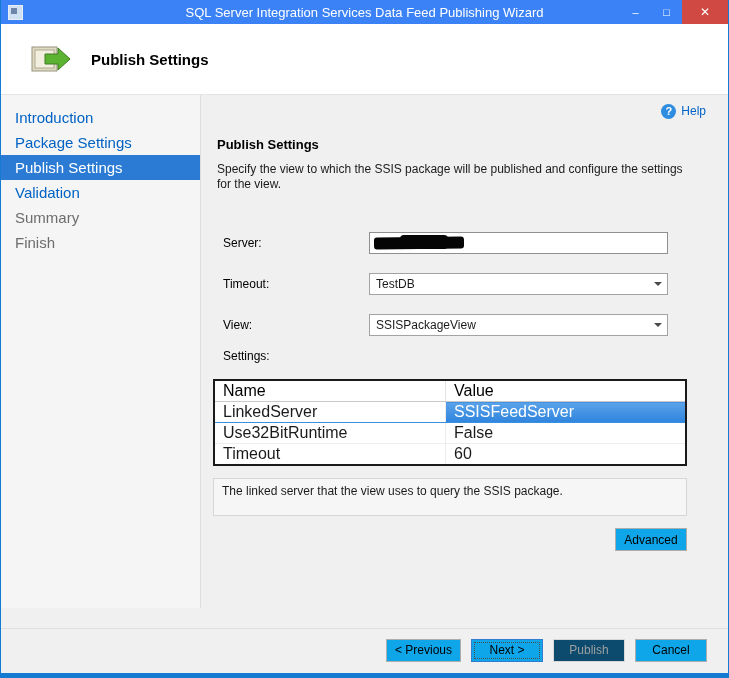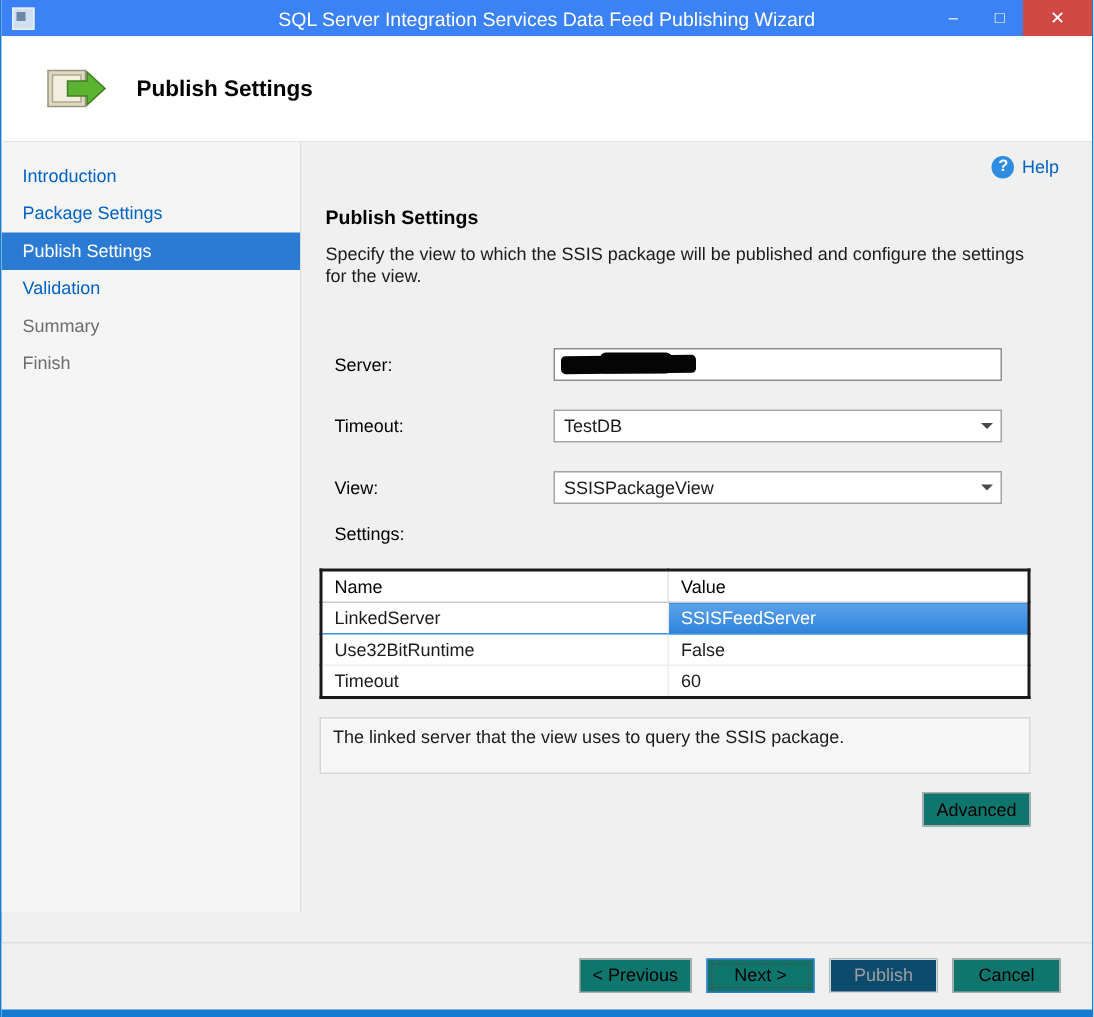--- a/index.html
+++ b/index.html
@@ -17,21 +17,21 @@
   .win-controls { margin-left:auto; display:flex; height:100%; z-index:2; }
   .ctrl { width:31px; height:100%; display:flex; align-items:center; justify-content:center; font-size:11px; color:#fff; cursor:pointer; }
   .ctrl.close { width:46px; background:#d04a43; font-size:12px; }
   
   .header { flex:0 0 70px; background:#ffffff; border-bottom:1px solid #e4e4e4; display:flex; align-items:center; }
   .wizard-icon { margin:0 20px 0 28px; width:42px; height:40px; flex:0 0 auto; }
   .page-title { font-size:15px; font-weight:bold; color:#000; }
   
   .body { flex:1 1 auto; display:flex; min-height:0; }
   .sidebar { flex:0 0 200px; background:#f5f5f5; border-right:1px solid #dedede; padding-top:10px; box-sizing:border-box; }
-  .nav-item { height:25px; line-height:25px; padding-left:14px; font-size:12px; color:#0062c4; cursor:pointer; }
+  .nav-item { height:25px; line-height:25px; padding-left:14px; font-size:15px; color:#0062c4; cursor:pointer; }
   .nav-item.selected { background:#2b7bd4; color:#ffffff; }
   .nav-item.disabled { color:#6d6d6d; cursor:default; }
   .content { flex:1 1 auto; background:#f0f0f0; position:relative; }
   .help-row { display:flex; justify-content:flex-end; align-items:center; gap:5px; padding:8px 22px 0 0; height:16px; }
   .help-icon { width:15px; height:15px; border-radius:50%; background:#2e8de0; color:#fff; font-size:11px; font-weight:bold;
                display:flex; align-items:center; justify-content:center; }
   .help-label { color:#0062c4; font-size:12px; cursor:pointer; }
   .section-title { font-size:13px; font-weight:bold; margin:18px 0 0 16px; color:#000; }
   .section-desc { font-size:12px; line-height:15px; margin:10px 0 0 16px; max-width:472px; color:#1b1b1b; }
   .field-row { display:flex; align-items:center; margin-left:22px; height:22px; }
@@ -41,32 +41,32 @@
     width:291px; height:20px; background:#fff; border:1px solid #8f8f8f; box-sizing:content-box;
     position:relative; font-size:12px; display:flex; align-items:center; padding-left:6px; color:#1b1b1b;
   }
   .select { border-color:#a3a3a3; justify-content:space-between; cursor:pointer;gap:40px; }
   .chevron { width:18px; height:100%; display:flex; align-items:center; justify-content:center; }
   .chevron::after { content:""; border-left:4px solid transparent; border-right:4px solid transparent; border-top:4px solid #4a4a4a; }
   .redact { position:absolute; left:4px; top:4px; width:90px; height:12px; background:#050505; border-radius:3px; transform:rotate(-0.6deg); }
   .redact2 { position:absolute; left:30px; top:2px; width:48px; height:14px; background:#050505; border-radius:4px; }
   .settings-label { margin:13px 0 0 22px; font-size:12px; color:#000; }
   .settings-table { margin:16px 0 12px 12px; width:474px; border-collapse:collapse; background:#fff;
-                    border:2px solid #1a1a1a; font-size:12px; table-layout:fixed; }
+                    border:2px solid #1a1a1a; font-size:16px; table-layout:fixed; }
   .settings-table th { width:222px; text-align:left; font-weight:normal; height:20px; padding:0 0 0 8px;
                        border-bottom:1px solid #c9c9c9; border-right:1px solid #e3e3e3; color:#000; }
   .settings-table th:last-child { width:auto; border-right:none; }
   .settings-table td { height:20px; padding:0 0 0 8px; border-top:1px solid #ededed; border-right:1px solid #ededed; color:#1b1b1b; }
   .settings-table td:last-child { border-right:none; }
   .row-selected td { border-top:1px solid #3b8fe0; border-bottom:1px solid #3b8fe0; }
   .row-selected .value-cell { background:linear-gradient(#5aa2ea,#2f84dd); color:#ffffff; }
   .prop-desc { margin:7px 0 0 12px; width:474px; height:38px; box-sizing:border-box; background:#f6f6f6;
                border:1px solid #d6d6d6; font-size:12px; padding:5px 8px; color:#1b1b1b; }
   .advanced-row { margin:12px 0 0 12px; width:474px; display:flex; justify-content:flex-end; }
-  .btn { min-width:72px; height:23px; background:#0f766e; border:1px solid #adadad; font-size:12px;
+  .btn { min-width:72px; height:23px; background:#0ea5e9; border:1px solid #adadad; font-size:12px;
          font-family:"Liberation Sans", sans-serif; color:#000; cursor:pointer; padding:0 8px; }
   .btn.default { border:1px solid #2f7cd0; outline:1px dotted #4d4d4d; outline-offset:-4px; }
   .btn.disabled { background:#0c4a6e; border-color:#d8d8d8; color:#9f9f9f; cursor:default; }
   
   .footer { flex:0 0 45px; border-top:1px solid #dfdfdf; background:#f0f0f0; box-sizing:border-box;
             display:flex; justify-content:flex-end; align-items:center; gap:10px; padding:0 21px 2px 0;margin-top:20px; }
   .bottom-strip { flex:0 0 5px; background:#157ad1; }
 </style>
 </head>
 <body>

